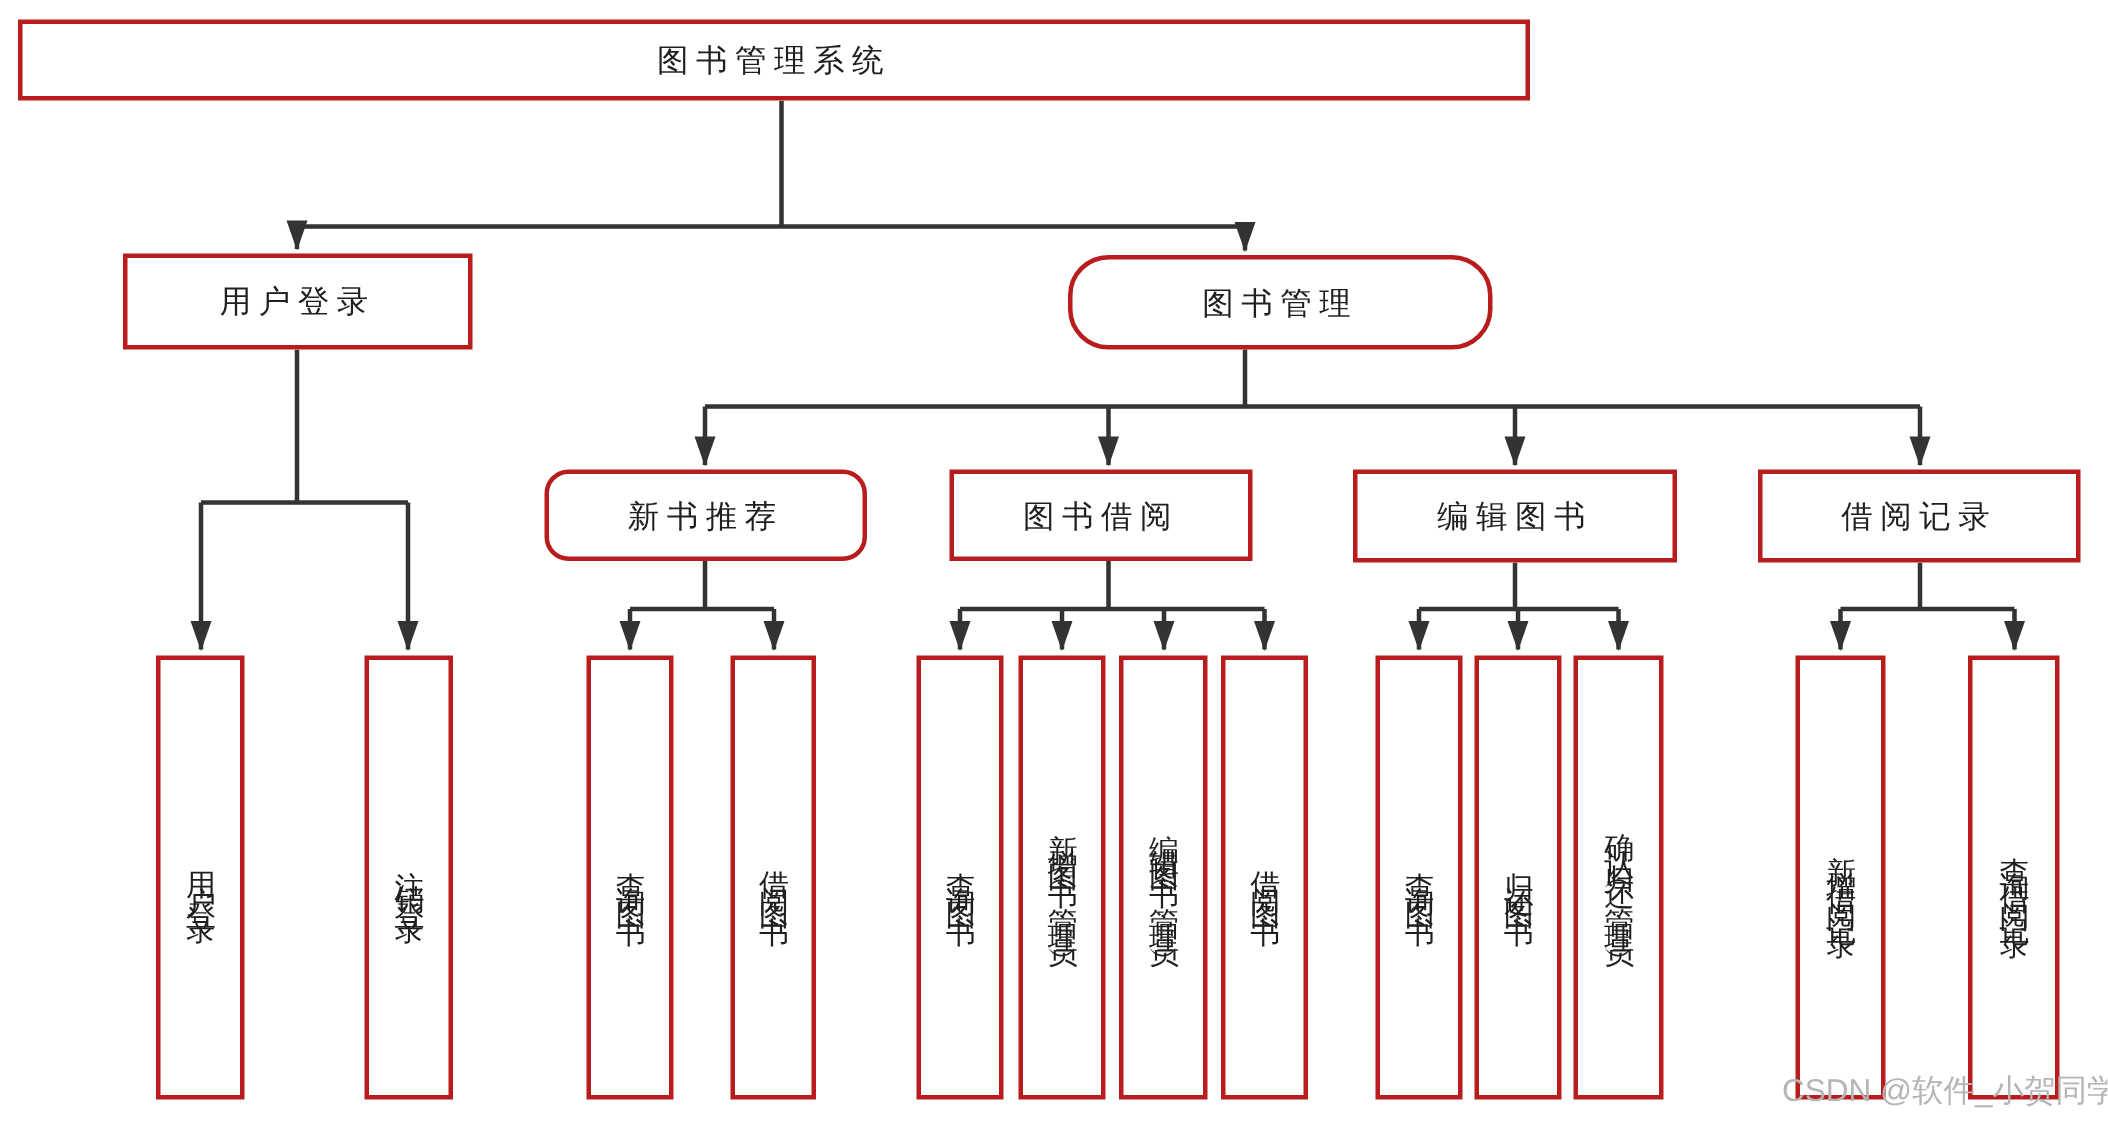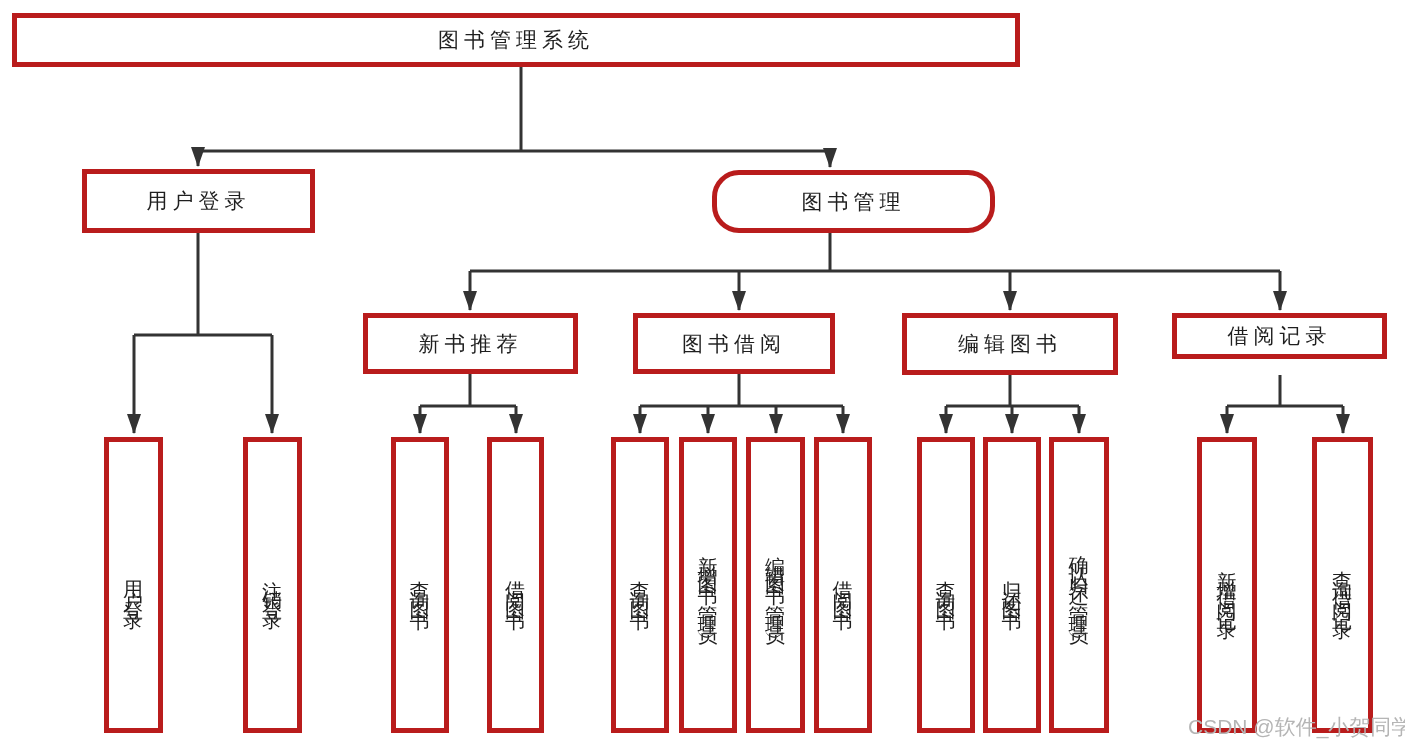--- a/index.html
+++ b/index.html
@@ -13,21 +13,21 @@
   }
   .wires {
     position: absolute;
     left: 0; top: 0;
     width: 1405px; height: 747px;
     pointer-events: none;
   }
   .node {
     position: absolute;
     box-sizing: border-box;
-    border: 5px solid #b91c1c;
+    border: 3px solid #b91c1c;
     background: #ffffff;
     color: #1f1f1f;
     display: flex;
     align-items: center;
     justify-content: center;
     text-align: center;
   }
   .hnode {
     font-size: 21px;
     letter-spacing: 5px;
@@ -101,24 +101,24 @@
       <line x1="1227" y1="406" x2="1227" y2="433" marker-end="url(#arw)"></line>
       <line x1="1343" y1="406" x2="1343" y2="433" marker-end="url(#arw)"></line>
     </g>
   </svg>
 
   <div class="node hnode" style="left:12px; top:13px; width:1008px; height:54px;">图书管理系统</div>
 
   <div class="node hnode" style="left:82px; top:169px; width:233px; height:64px;">用户登录</div>
   <div class="node hnode" style="left:712px; top:170px; width:283px; height:63px;border-radius:27px;">图书管理</div>
 
-  <div class="node hnode" style="left:363px; top:313px; width:215px; height:61px;">新书推荐</div>
+  <div class="node hnode" style="left:363px; top:313px; width:215px; height:61px;border-radius:16px;">新书推荐</div>
   <div class="node hnode" style="left:633px; top:313px; width:202px; height:61px;">图书借阅</div>
   <div class="node hnode" style="left:902px; top:313px; width:216px; height:62px;">编辑图书</div>
-  <div class="node hnode" style="left:1172px; top:313px; width:215px; height:46px;">借阅记录</div>
+  <div class="node hnode" style="left:1172px; top:313px; width:215px; height:62px;">借阅记录</div>
 
   <div class="node leaf" style="left:104px; top:437px; width:59px; height:296px;">
     <span class="vtext">用户登录</span>
   </div>
   <div class="node leaf" style="left:243px; top:437px; width:59px; height:296px;">
     <span class="vtext">注销登录</span>
   </div>
 
   <div class="node leaf" style="left:391px; top:437px; width:58px; height:296px;">
     <span class="vtext">查询图书</span>

